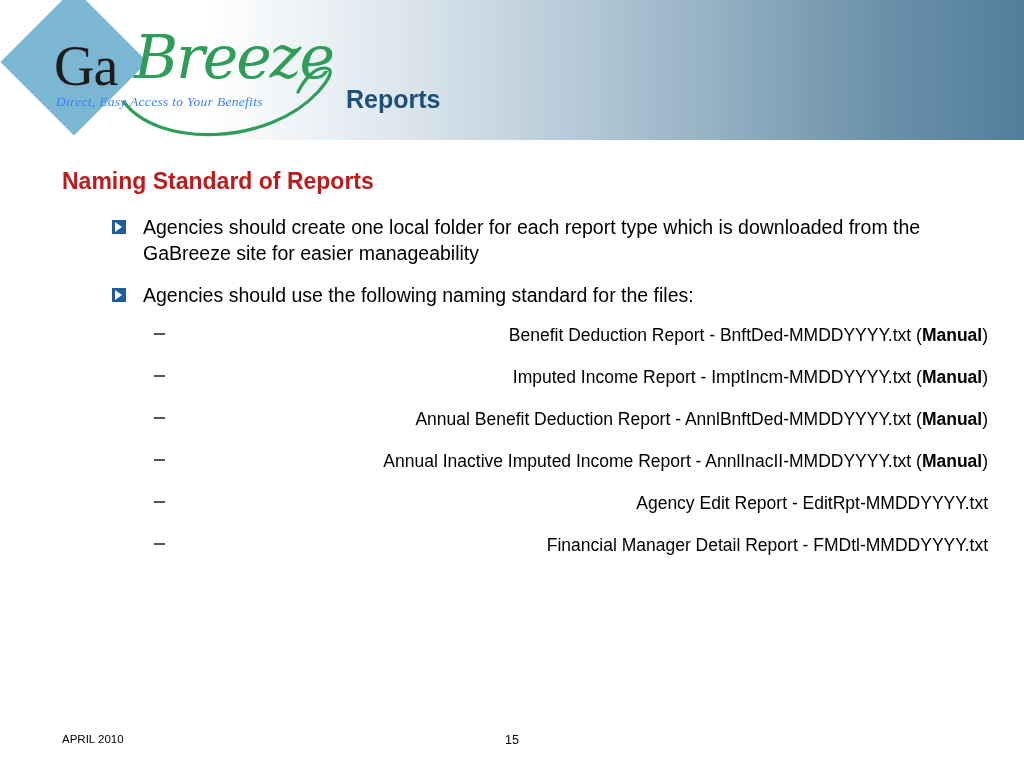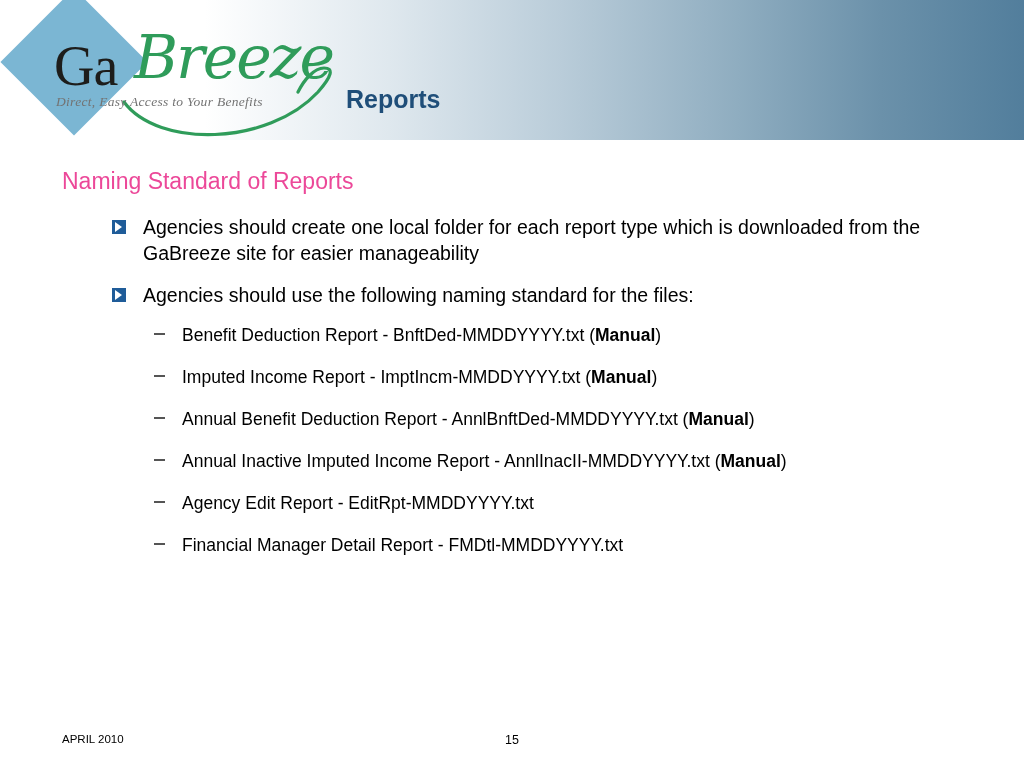--- a/index.html
+++ b/index.html
@@ -82,43 +82,43 @@
     width: 230px;
     height: 80px;
   }
   .logo-tagline {
     position: absolute;
     left: 12px;
     top: 62px;
     font-family: "Liberation Serif", serif;
     font-style: italic;
     font-size: 13.5px;
-    color: #737373;
+    color: #3b82f6;
     letter-spacing: 0.3px;
     white-space: nowrap;
   }
 
   
   .slide-title {
     position: absolute;
     left: 346px;
     top: 85px;
     font-size: 25px;
     font-weight: bold;
     color: #1f4e79;
   }
 
   
   .section-heading {
     position: absolute;
     left: 62px;
     top: 168px;
     font-size: 23px;
-    font-weight: normal;
-    color: #ec4899;
+    font-weight: bold;
+    color: #b91c1c;
   }
 
   .bullets {
     position: absolute;
     left: 108px;
     top: 214px;
     width: 880px;
   }
 
   .bullet-l1 {
@@ -147,20 +147,21 @@
     height: 0;
     border-top: 5px solid transparent;
     border-bottom: 5px solid transparent;
     border-left: 7px solid #ffffff;
   }
   .bullet-l1 .txt { display: block; max-width: 800px; }
 
   .sub-list {
     margin-top: 8px;
     padding-left: 46px;
+    text-align: right;
   }
   .bullet-l2 {
     position: relative;
     padding-left: 28px;
     margin-bottom: 20px;
     font-size: 17.5px;
     line-height: 22px;
     color: #000000;
   }
   .bullet-l2 .dash {

